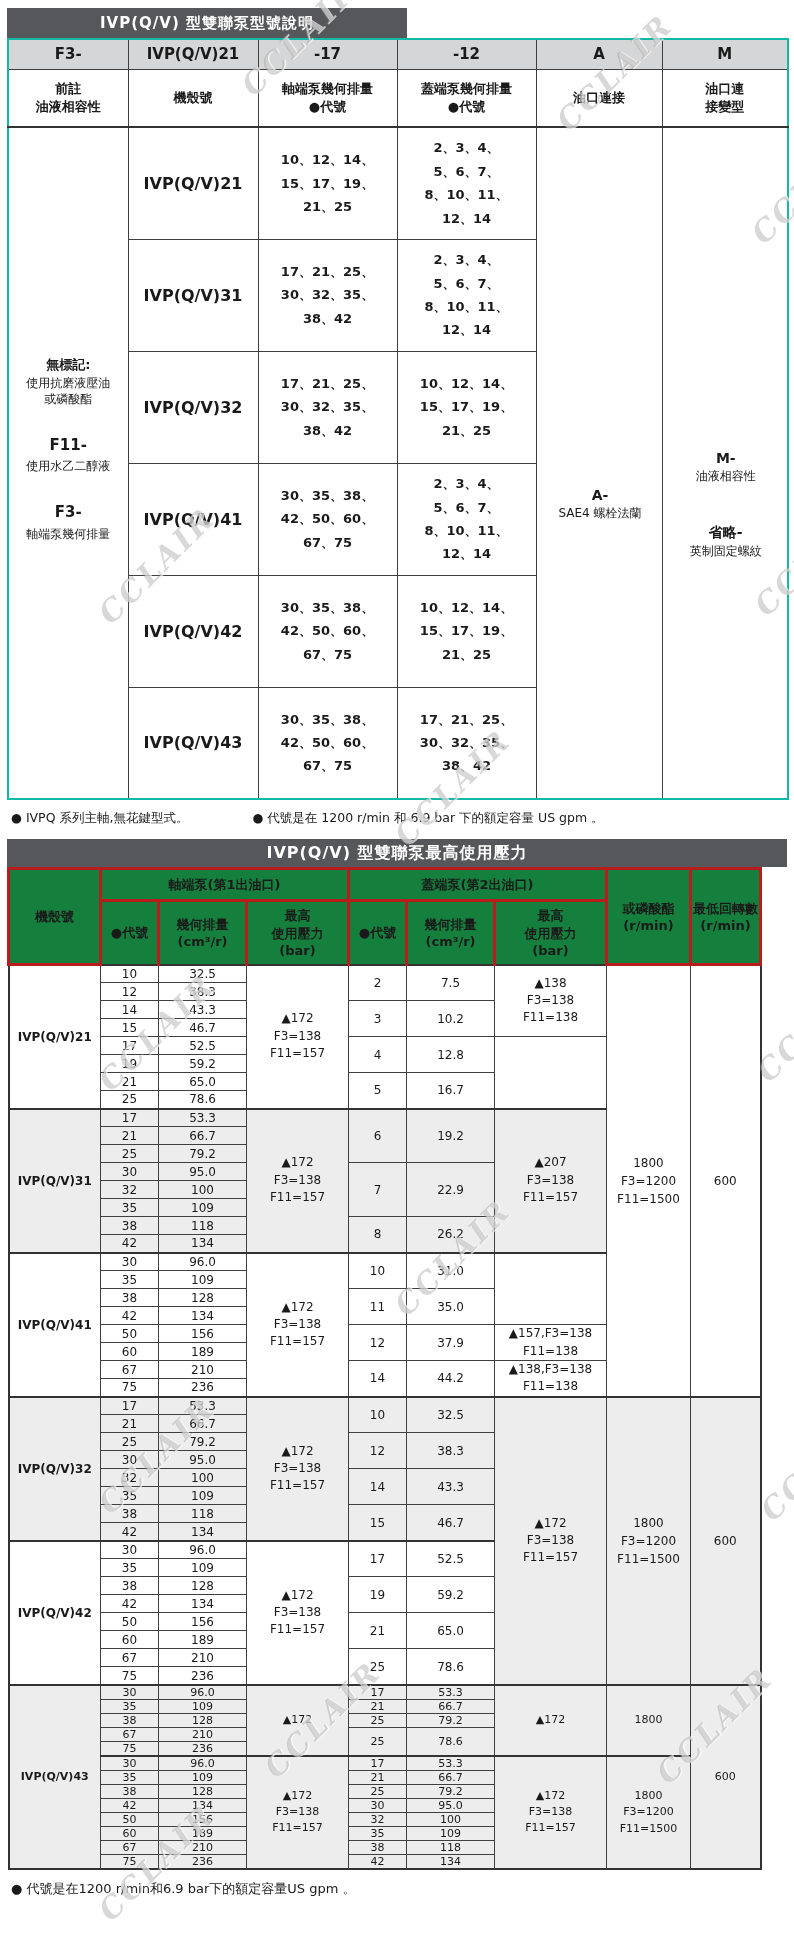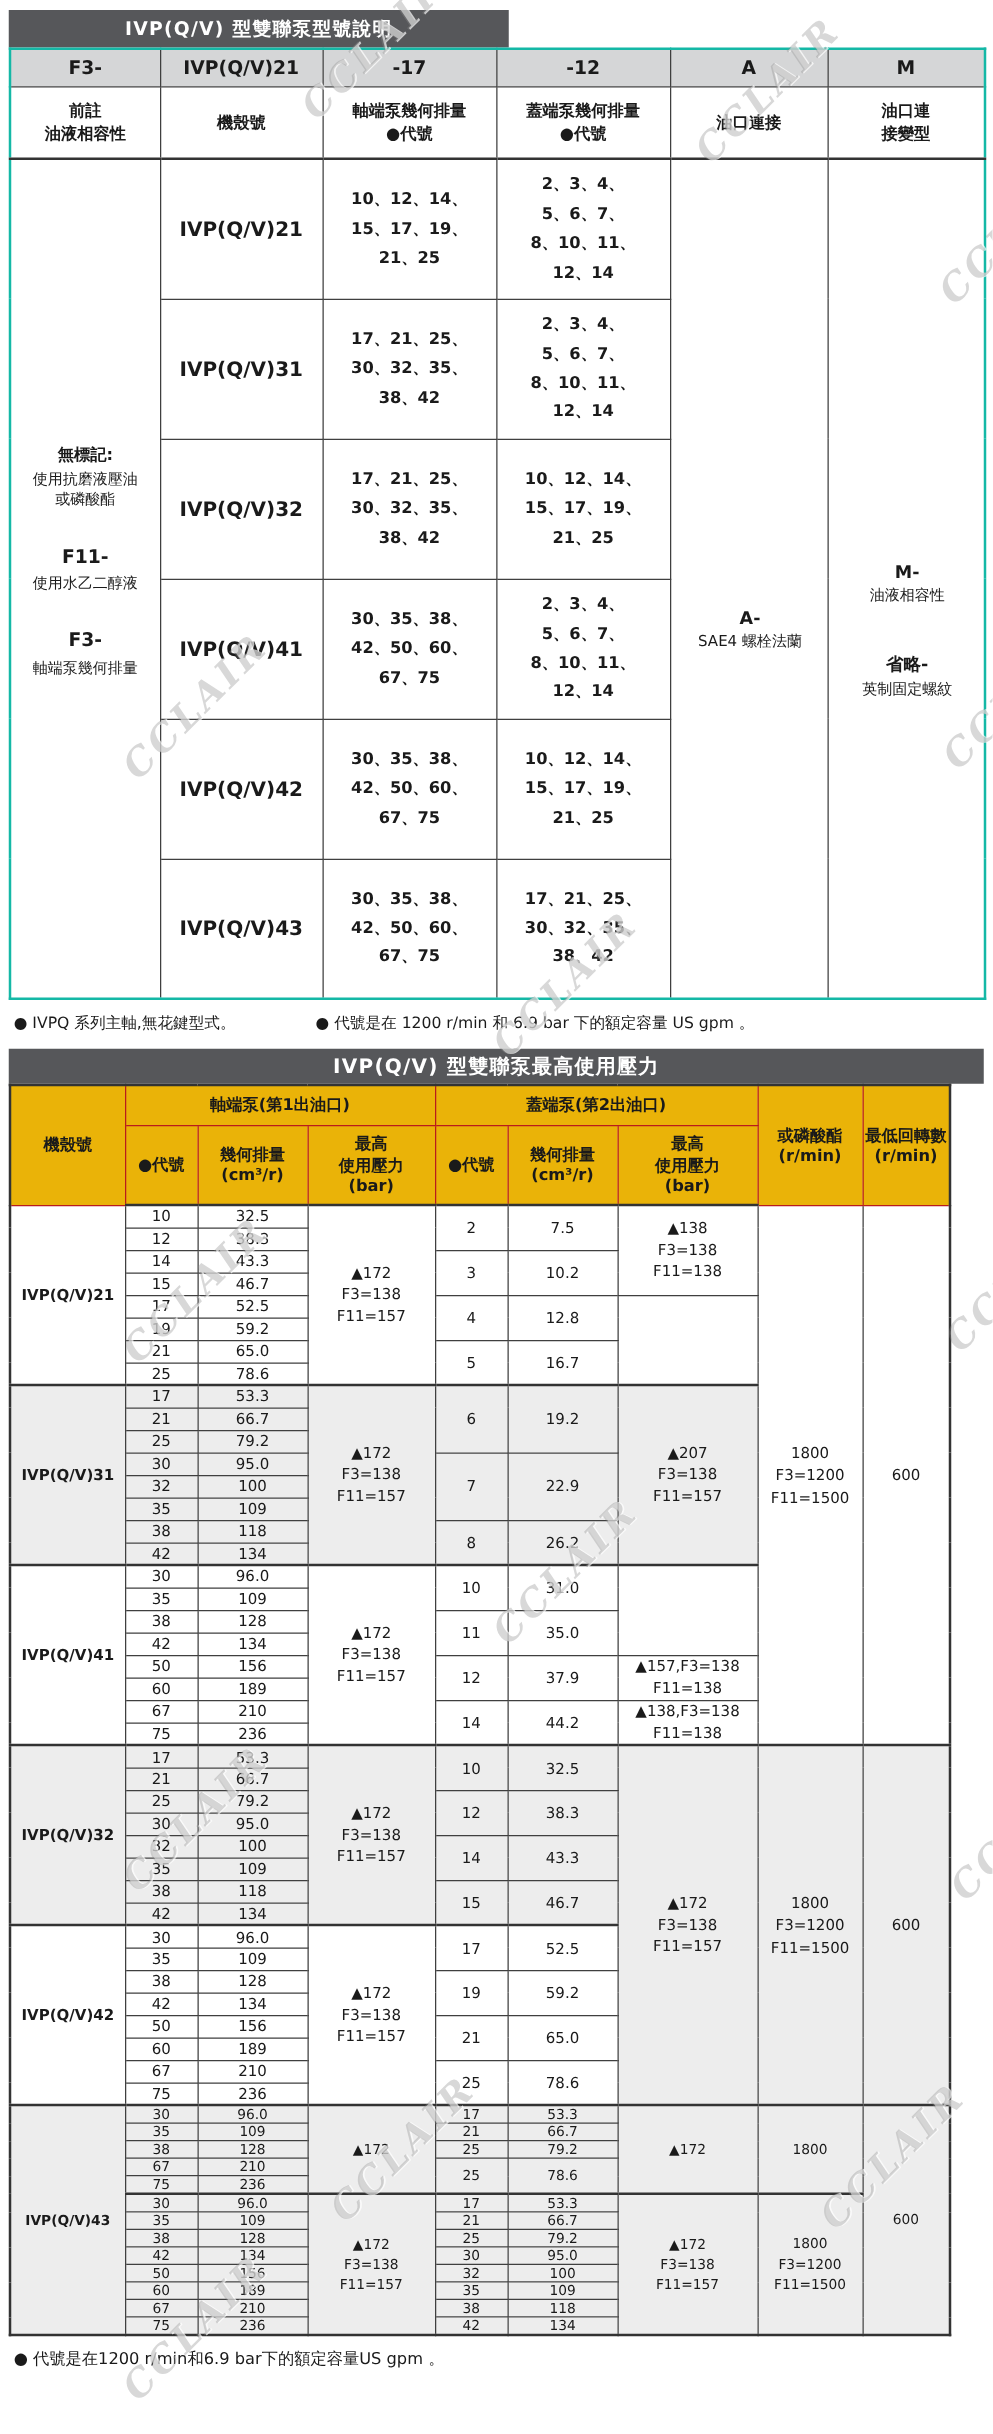--- a/index.html
+++ b/index.html
@@ -32,21 +32,21 @@
   .t1-port{vertical-align:top;text-align:left;padding:120px 10px 0 12px;font-size:12px;line-height:1.4}
   .port-note{margin-bottom:38px}
   .port-note b{display:block;font-size:14px}
 
   .footnotes1{display:flex;gap:64px;font-size:12.5px;margin:10px 2px 12px 4px}
 
   
   .t2-titlebar{width:780px;height:28px;background:#56575a;color:#fff;display:flex;align-items:center;justify-content:center;
       font-size:16px;font-weight:bold;letter-spacing:1px;margin-top:12px}
   .t2{width:752px;border:2px solid #333}
-  .t2 th{background:#eab308;border:1px solid #b91c1c;font-size:13px;font-weight:bold;white-space:pre-line;text-align:center}
+  .t2 th{background:#15803d;border:3px solid #b91c1c;font-size:13px;font-weight:bold;white-space:pre-line;text-align:center}
   .t2 thead tr:first-child th{height:32px}
   .t2 thead tr:last-child th{height:64px;border-bottom:2px solid #333}
   .t2 td{border:1px solid #3f3f3f;text-align:center;vertical-align:middle;font-size:12px;white-space:pre-line;padding:0 2px;overflow:hidden}
   tr.rh-t{height:18px}
   tr.rh-s{height:13px}
   tr.rh-s td{font-size:11px}
   tr.shaded td{background:#ededed}
   tr.grp-top td{border-top:2px solid #333}
   .t2-model{font-size:14px;font-weight:bold}
   .press{line-height:1.45;font-size:11.5px}

